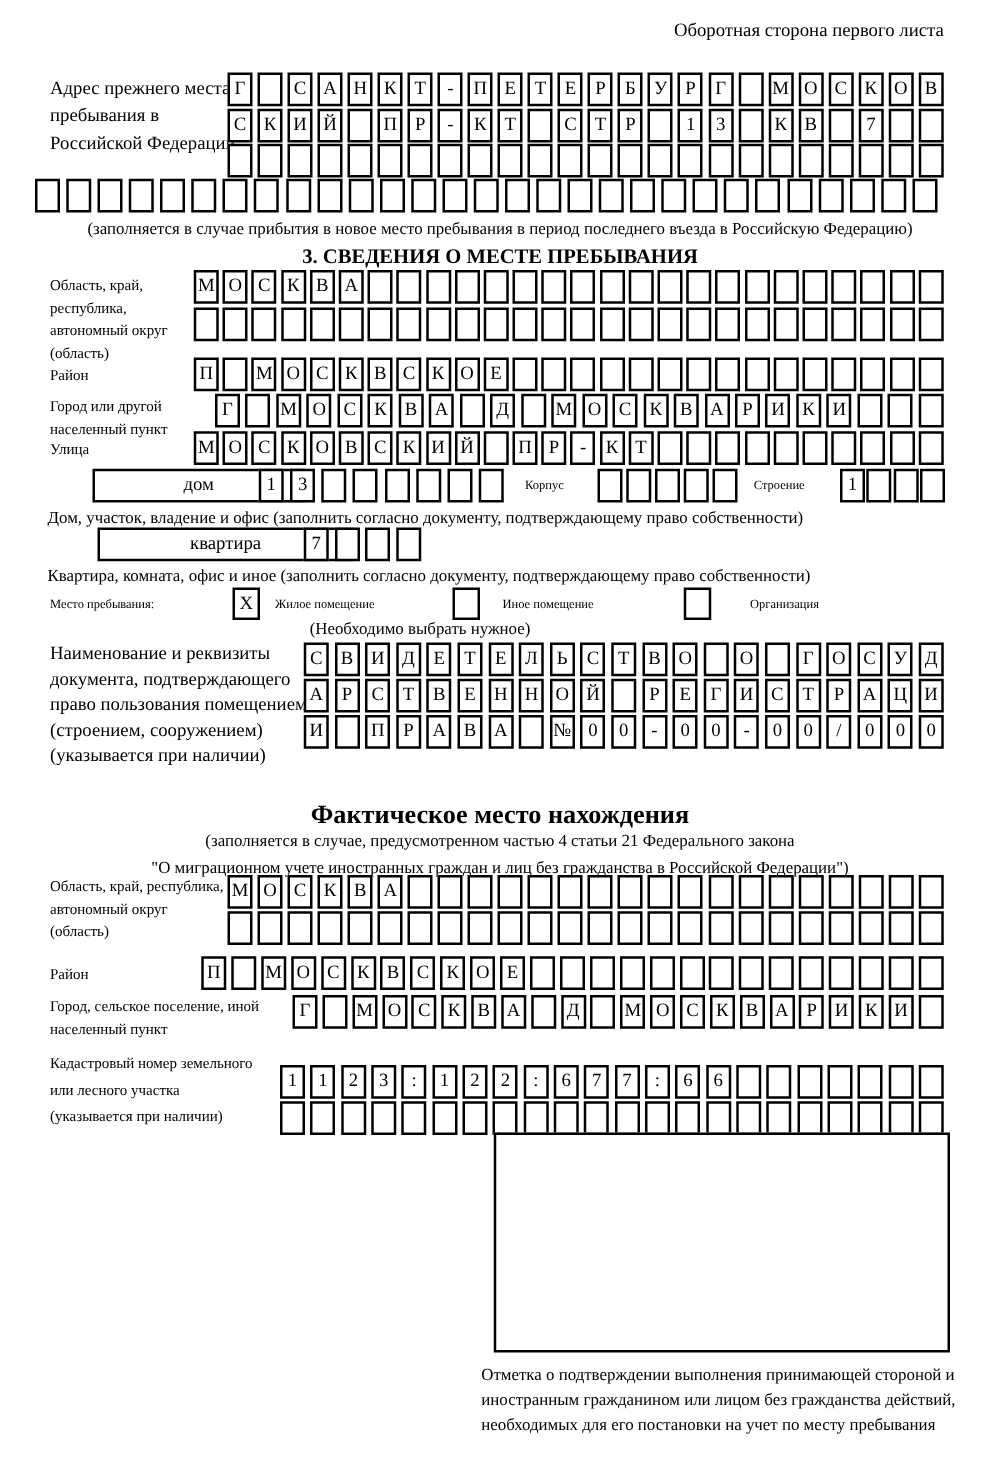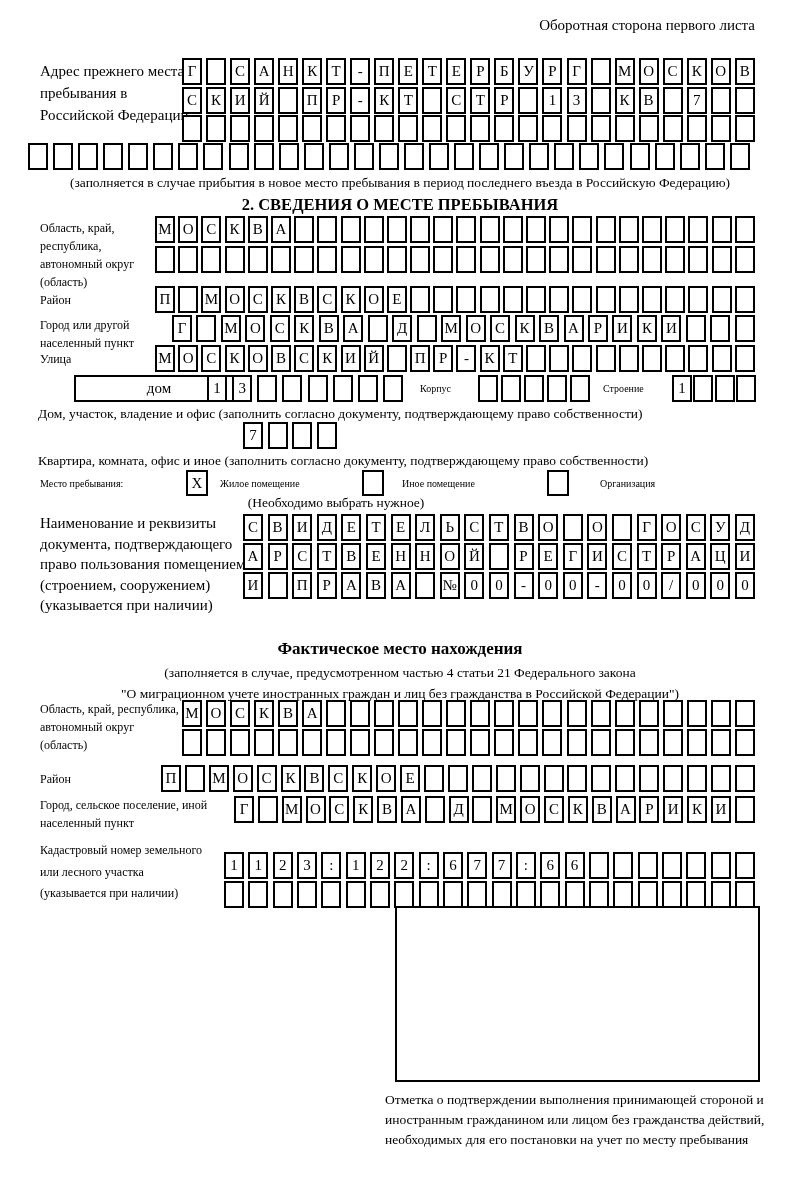--- a/index.html
+++ b/index.html
@@ -22,21 +22,21 @@
     border:2px solid #000; height:27px;
     font-size:15px; line-height:23px; text-align:center;margin-left:47px;
   }
   .chk {
     display:inline-block; width:22px; height:26px; border:2px solid #000;
     font-size:15px; line-height:22px; text-align:center; vertical-align:middle;
   }
   .note { font-size:13.5px; line-height:18px; }
   .center { text-align:center; width:800px; left:0; }
   .sectitle { font-size:16.5px; font-weight:bold; }
-  .subtitle { font-size:17px; font-weight:bold; }
+  .subtitle { font-size:21px; font-weight:bold; }
   .stampbox { border:2px solid #000; width:365px; height:176px; background:#fff; }
   .inline-label { font-size:10px; line-height:27px; }
 </style>
 </head>
 <body>
 
 <div class="abs note" style="top:16px; right:45px; font-size:15px;">Оборотная сторона первого листа</div>
 
 <div class="abs biglabel" style="left:40px; top:60px; width:158px;">Адрес прежнего места пребывания в Российской Федерации</div>
 <div class="abs cellrow" style="left:182px; top:58px;  width:573px;">
@@ -143,21 +143,21 @@
     <span class="cell"></span>
     <span class="cell"></span>
     <span class="cell"></span>
     <span class="cell"></span>
     <span class="cell"></span>
     <span class="cell"></span>
     <span class="cell"></span>
   </div>
 <div class="abs note center" style="top:174px;">(заполняется в случае прибытия в новое место пребывания в период последнего въезда в Российскую Федерацию)</div>
 
-<div class="abs sectitle center" style="top:195px;">2. СВЕДЕНИЯ О МЕСТЕ ПРЕБЫВАНИЯ</div>
+<div class="abs sectitle center" style="top:195px;">3. СВЕДЕНИЯ О МЕСТЕ ПРЕБЫВАНИЯ</div>
 
 <div class="abs label" style="left:40px; top:219px; width:112px;">Область, край, республика, автономный округ (область)</div>
 <div class="abs cellrow" style="left:155px; top:216px; width:600px;">
     <span class="cell">М</span>
     <span class="cell">О</span>
     <span class="cell">С</span>
     <span class="cell">К</span>
     <span class="cell">В</span>
     <span class="cell">А</span>
     <span class="cell"></span>
@@ -322,20 +322,21 @@
   <div class="abs cellrow" style="left:672px; width:84px;">
       <span class="cell">1</span>
       <span class="cell"></span>
       <span class="cell"></span>
       <span class="cell"></span>
     </div>
 </div>
 <div class="abs note" style="left:38px; top:405px;">Дом, участок, владение и офис (заполнить согласно документу, подтверждающему право собственности)</div>
 
 <div class="abs" style="left:0; top:422px; width:800px; height:27px;">
+  <div class="abs widebox" style="left:31px; width:205px;">квартира</div>
   <div class="abs cellrow" style="left:243px; width:94px;">
       <span class="cell">7</span>
       <span class="cell"></span>
       <span class="cell"></span>
       <span class="cell"></span>
     </div>
 </div>
 <div class="abs note" style="left:38px; top:452px;">Квартира, комната, офис и иное (заполнить согласно документу, подтверждающему право собственности)</div>
 
 <div class="abs" style="left:0; top:470px; width:800px; height:27px;">

